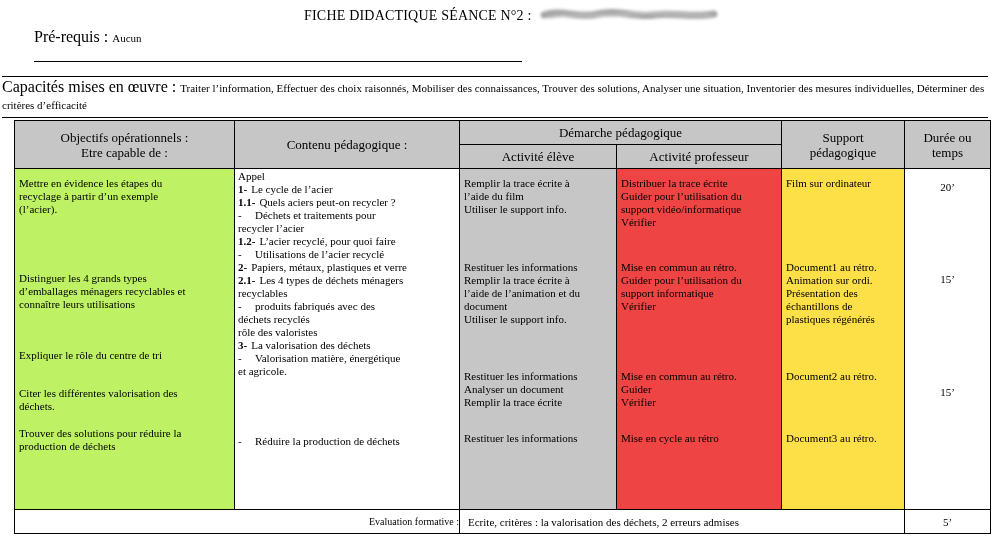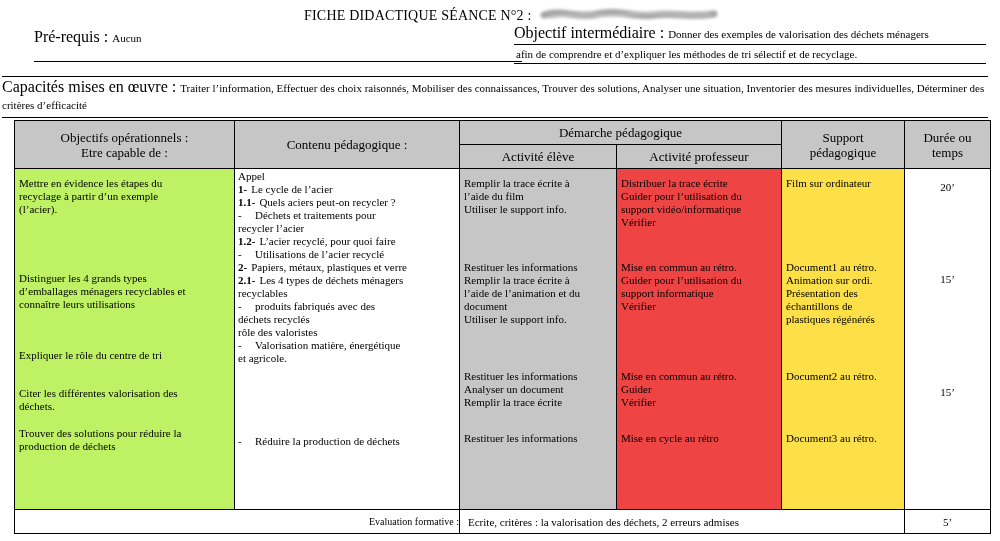--- a/index.html
+++ b/index.html
@@ -76,27 +76,20 @@
         <path d="M10,11 C30,7 60,11 90,8 C120,5 150,10 170,9" stroke="#a8a8a8" stroke-width="3" fill="none" stroke-linecap="round"></path>
       </svg>
     </span>
   </div>
 
   <div class="prereq">
     <span class="lbl">Pré-requis :</span>
     <span class="val">Aucun</span>
   </div>
 
-  <div class="objectif">
-    <div class="obj-line1">
-      <span class="lbl">Objectif intermédiaire :</span>
-      <span class="val">Donner des exemples de valorisation des déchets ménagers</span>
-    </div>
-    <div class="obj-line2 val">afin de comprendre et d’expliquer les méthodes de tri sélectif et de recyclage.</div>
-  </div>
 
   <div class="capacites">
     <span class="lbl">Capacités mises en œuvre :</span>
     <span class="val">Traiter l’information, Effectuer des choix raisonnés, Mobiliser des connaissances, Trouver des solutions, Analyser une situation, Inventorier des mesures individuelles, Déterminer des critères d’efficacité</span>
   </div>
 
   <div class="tbl">
 
     <div class="cell hc h-obj">
       <div>Objectifs opérationnels :</div>
@@ -145,20 +138,21 @@
         <div class="c-item"><span class="pfx dash">-</span><span class="txt">Déchets et traitements pour
 recycler l’acier</span></div>
         <div class="c-item"><span class="pfx num">1.2-</span><span class="txt">L’acier recyclé, pour quoi faire</span></div>
         <div class="c-item"><span class="pfx dash">-</span><span class="txt">Utilisations de l’acier recyclé</span></div>
         <div class="c-item"><span class="pfx num">2-</span><span class="txt">Papiers, métaux, plastiques et verre</span></div>
         <div class="c-item"><span class="pfx num">2.1-</span><span class="txt">Les 4 types de déchets ménagers
 recyclables</span></div>
         <div class="c-item"><span class="pfx dash">-</span><span class="txt">produits fabriqués avec des
 déchets recyclés</span></div>
         <div class="c-item"><span class="pfx num"></span><span class="txt">rôle des valoristes</span></div>
+        <div class="c-item"><span class="pfx num">3-</span><span class="txt">La valorisation des déchets</span></div>
         <div class="c-item"><span class="pfx dash">-</span><span class="txt">Valorisation matière, énergétique
 et agricole.</span></div>
       </div>
       <div class="c-last"><span class="pfx dash">-</span><span class="txt">Réduire la production de déchets</span></div>
     </div>
 
     <div class="cell bc b3">
       <div class="blk" style="top:8px">Remplir la trace écrite à
 l’aide du film
 Utiliser le support info.</div>

